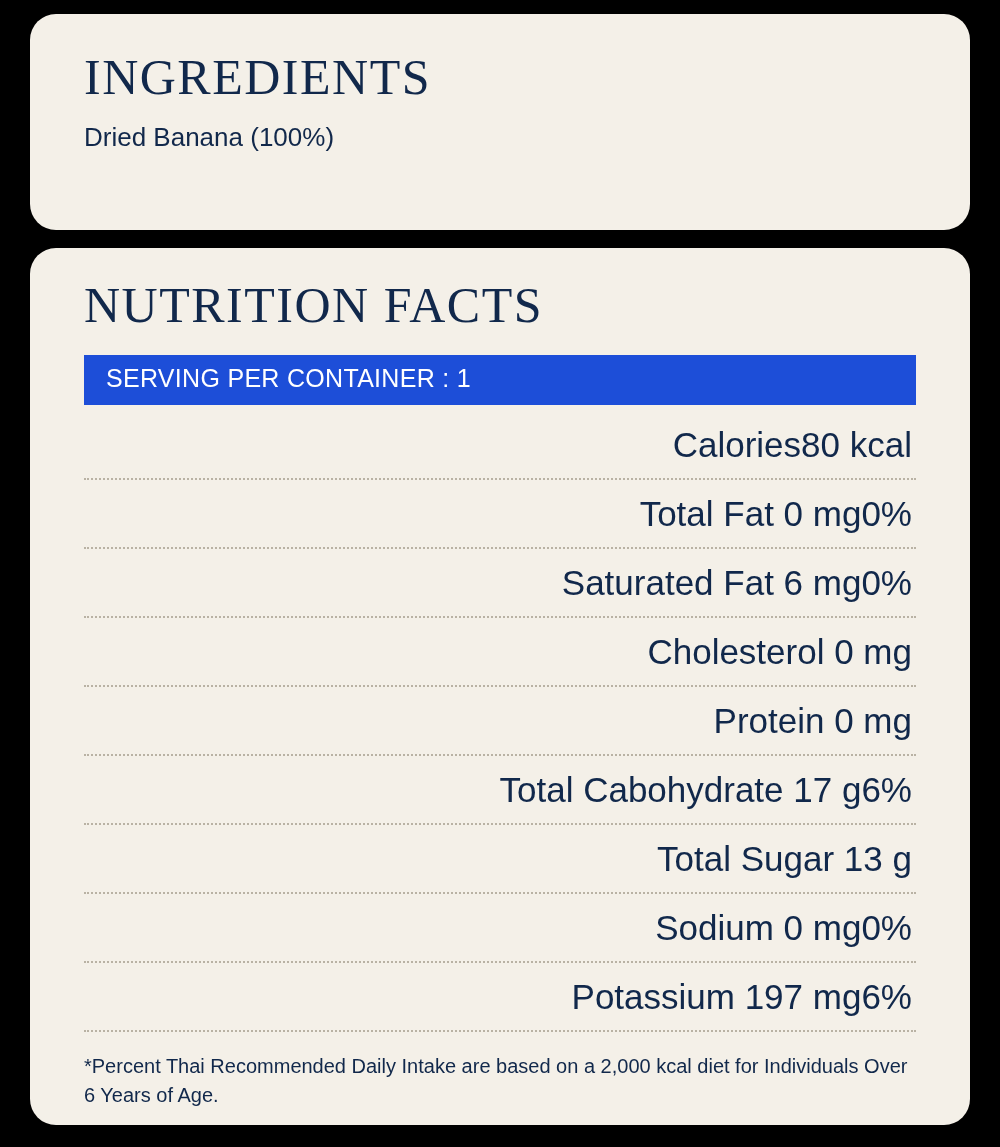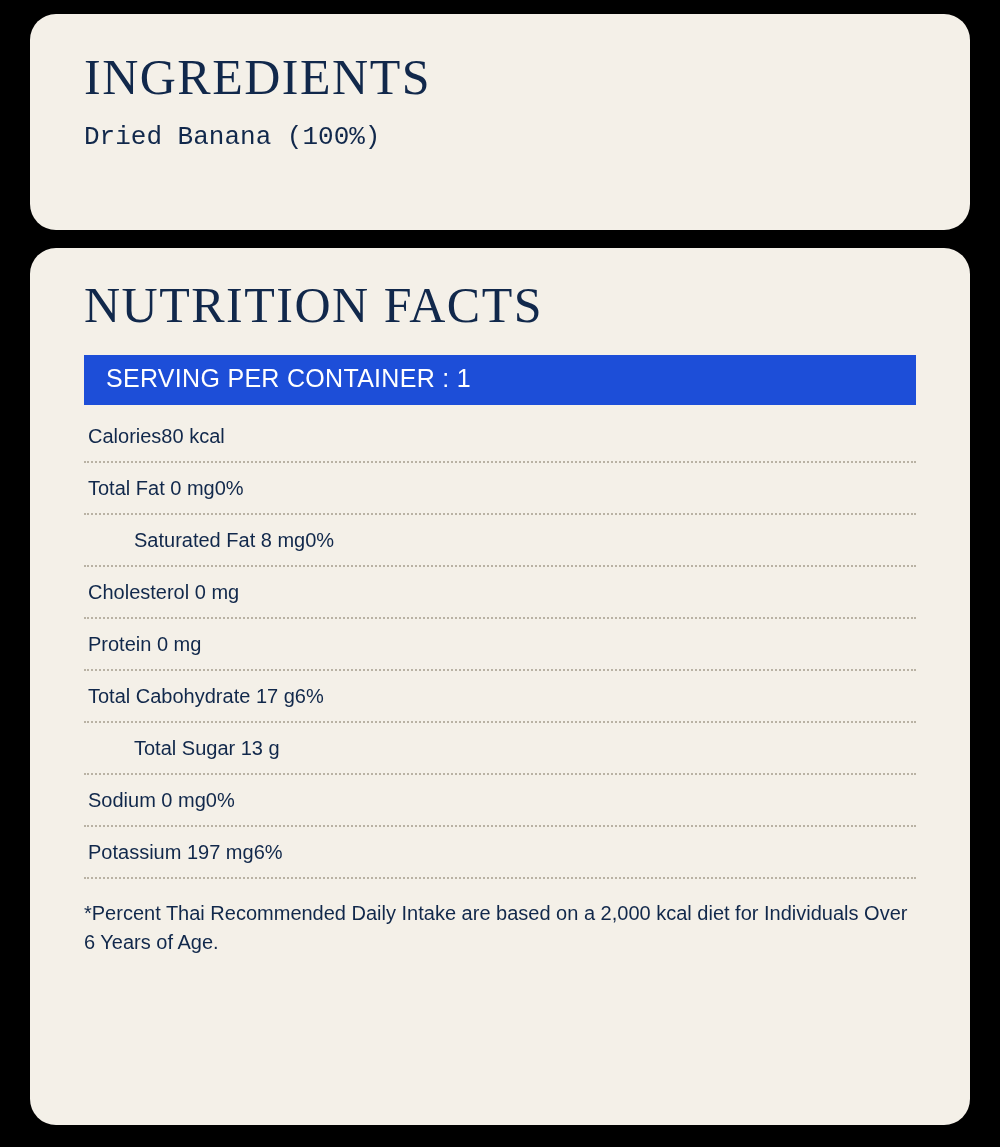--- a/index.html
+++ b/index.html
@@ -42,21 +42,20 @@
     letter-spacing: 1.5px;
     color: #11284b;
     margin: 0 0 16px 0;
     line-height: 1.1;
     font-weight: 400;
   }
   .ing-body {
     font-size: 26px;
     color: #11284b;
     line-height: 1.3;
-    font-family: Liberation Mono, monospace;
   }
 
   
   .nutrition-card {
     height: 877px;
     padding: 30px 54px 16px 54px;
   }
   .nf-title {
     font-family: "Liberation Serif", serif;
     font-size: 50px;
@@ -74,25 +73,25 @@
     padding: 10px 22px 12px 22px;
     letter-spacing: 0.3px;
     line-height: 1.1;
   }
 
   .rows {
     margin-top: 6px;
   }
   .row {
     display: flex;
-    justify-content: flex-start;
+    justify-content: flex-end;
     align-items: baseline;
     padding: 14px 4px 13px 4px;
     border-bottom: 2px dotted #b9b2a4;
-    font-size: 20px;
+    font-size: 35px;
     color: #11284b;
   }
   .row:first-child {
     border-top: none;
   }
   .row.indent .label {
     padding-left: 46px;
   }
   .row .value {
     white-space: nowrap;
@@ -127,21 +126,21 @@
         <span class="label">Calories</span>
         <span class="value">80 kcal</span>
       </div>
 
       <div class="row">
         <span class="label">Total Fat 0 mg</span>
         <span class="value">0%</span>
       </div>
 
       <div class="row indent">
-        <span class="label">Saturated Fat 8 mg</span>
+        <span class="label">Saturated Fat 6 mg</span>
         <span class="value">0%</span>
       </div>
 
       <div class="row">
         <span class="label">Cholesterol 0 mg</span>
         <span class="value"></span>
       </div>
 
       <div class="row">
         <span class="label">Protein 0 mg</span>

